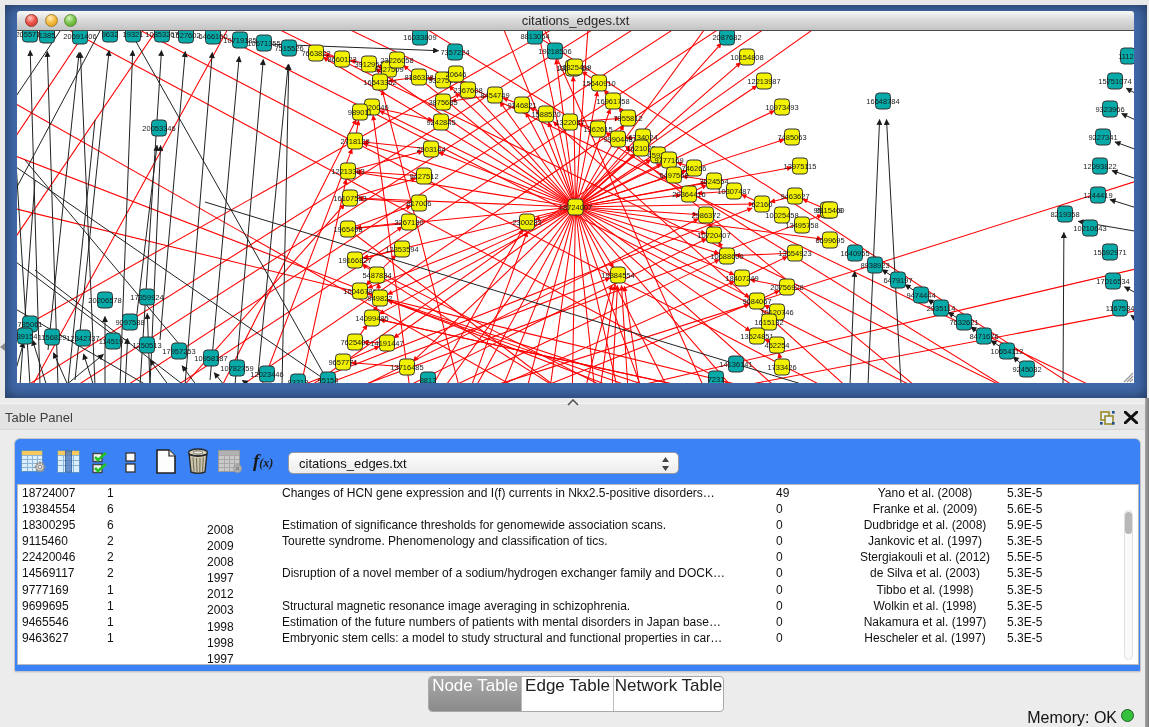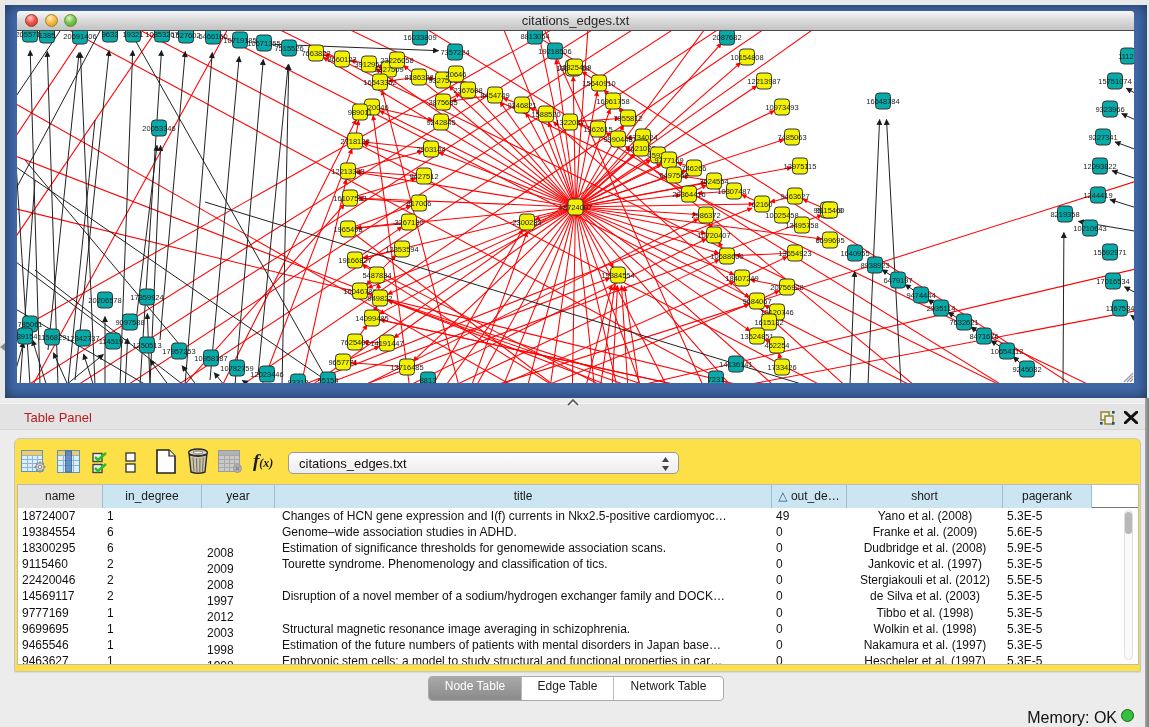--- a/index.html
+++ b/index.html
@@ -544,36 +544,36 @@
 <rect x="805.5" y="171.0" width="15" height="16" rx="3.5" fill="#f2f200" stroke="#333" stroke-width="1"></rect>
       <text x="813.0" y="181.5" text-anchor="middle">9115460</text>
 <rect x="805.5" y="201.0" width="15" height="16" rx="3.5" fill="#f2f200" stroke="#333" stroke-width="1"></rect>
       <text x="813.0" y="211.5" text-anchor="middle">6699695</text>
 <rect x="551.0" y="168.0" width="15" height="16" rx="3.5" fill="#f2f200" stroke="#333" stroke-width="1"></rect>
       <text x="558.5" y="178.5" text-anchor="middle">18724007</text>
 </g>
 </svg>
 <div style="position:absolute;left:0;top:398px;width:1149px;height:329px;background:#ececec"></div>
 <div id="tpbar" style="position:absolute;left:0;top:403px;width:1149px;height:27px;background:#e3e3e3;border-top:1px solid #f6f6f6;border-bottom:1px solid #d6d6d6">
-  <div style="position:absolute;left:24px;top:0;font-size:13px;color:#b91c1c;line-height:27px">Table Panel</div>
+  <div style="position:absolute;left:5px;top:0;font-size:13px;color:#404040;line-height:27px">Table Panel</div>
   <svg style="position:absolute;left:1100px;top:7px" width="18" height="14" viewBox="0 0 18 14">
     <rect x="1" y="1" width="8" height="8" fill="#e8f0fa" stroke="#9a8a2a" stroke-width="1.6"></rect>
     <rect x="5" y="5" width="8" height="8" fill="#e8f0fa" stroke="#9a8a2a" stroke-width="1.6"></rect>
     <rect x="12" y="0" width="2.6" height="2.6" fill="#1c4f8a"></rect>
       <rect x="0" y="11" width="2.6" height="2.6" fill="#1c4f8a"></rect>
       <rect x="12" y="11" width="2.6" height="2.6" fill="#1c4f8a"></rect>
   </svg>
   <svg style="position:absolute;left:1124px;top:7px" width="14" height="13" viewBox="0 0 14 13">
     <path d="M1 1 L13 12 M13 1 L1 12" stroke="#111" stroke-width="3" stroke-linecap="round"></path>
   </svg>
   <svg style="position:absolute;left:566px;top:-5px" width="14" height="8" viewBox="0 0 14 8">
       <path d="M2 6 L7 1 L12 6" fill="none" stroke="#555" stroke-width="1.6"></path>
     </svg>
 </div>
-<div id="container" style="position:absolute;left:14px;top:438px;width:1127px;height:234px;background:#fde047;border:1px solid #c6c6c6;border-radius:6px 6px 2px 2px;box-shadow:0 1px 1px rgba(0,0,0,0.08)">
+<div id="container" style="position:absolute;left:14px;top:438px;width:1127px;height:234px;background:#3b82f6;border:1px solid #c6c6c6;border-radius:6px 6px 2px 2px;box-shadow:0 1px 1px rgba(0,0,0,0.08)">
 
   <svg style="position:absolute;left:6px;top:11px" width="28" height="24" viewBox="0 0 28 24">
     <rect x="0.5" y="0.5" width="21" height="21" fill="#ddeefb" stroke="#5b93c8"></rect>
     <rect x="1" y="1" width="20" height="4" fill="#f7c85c"></rect>
     <g stroke="#8ab4d8" stroke-width="1">
         <path d="M1 5.5h20M1 9.5h20M1 13.5h20M1 17.5h20M6.5 5v16M11.5 5v16M16.5 5v16"></path>
       </g>
     <g>
         <circle cx="19" cy="17" r="4.2" fill="#cfcfcf" stroke="#909090"></circle>
         <circle cx="19" cy="17" r="1.7" fill="#efefef" stroke="#909090"></circle>
@@ -623,43 +623,33 @@
   </svg>
   <div style="position:absolute;left:238px;top:11px;width:30px;height:22px;font-family:'Liberation Serif',serif;font-style:italic;color:#1a1a1a"><span style="font-size:19px;font-weight:bold">f</span><span style="font-size:12px;font-weight:bold">(x)</span></div>
 
   <div style="position:absolute;left:273px;top:13px;width:391px;height:22px;border:1px solid #9a9a9a;border-radius:5px;background:linear-gradient(#fdfdfd,#ededed);font-size:13px;color:#111;line-height:21px;padding-left:10px">citations_edges.txt
     <svg style="position:absolute;right:8px;top:4px" width="9" height="14" viewBox="0 0 9 14">
         <path d="M4.5 0 L8 5 L1 5 z M4.5 14 L8 9 L1 9 z" fill="#444"></path>
       </svg>
   </div>
 
   <div id="tbl" style="position:absolute;left:2px;top:45px;width:1122px;height:181px;background:#fff;border:1px solid #bbb;overflow:hidden;font-size:12px">
-    <div id="thead" style="position:relative;height:23px;border-bottom:1px solid #777;color:#1a1a1a">
-      <div class="th c0" style="background:#e4e4e4">name</div>
-      <div class="th c1">in_degree</div>
-      <div class="th c2">year</div>
-      <div class="th c3" style="text-align:center">title</div>
-      <div class="th c4"><span style="color:#2a5a8a">△</span> out_de…</div>
-      <div class="th c5" style="text-align:center">short</div>
-      <div class="th c6" style="text-align:center">pagerank</div>
-    </div>
     <div class="tr">
         <div class="c0">18724007</div>
         <div class="c1">1</div>
         <div class="c2">2008</div>
-        <div class="c3">Changes of HCN gene expression and I(f) currents in Nkx2.5-positive cardiomyoc…</div>
+        <div class="c3">Changes of HCN gene expression and I(f) currents in Nkx2.5-positive disorders…</div>
         <div class="c4">49</div>
         <div class="c5">Yano et al. (2008)</div>
         <div class="c6">5.3E-5</div>
       </div>
 <div class="tr">
         <div class="c0">19384554</div>
         <div class="c1">6</div>
         <div class="c2">2009</div>
-        <div class="c3">Genome–wide association studies in ADHD.</div>
         <div class="c4">0</div>
         <div class="c5">Franke et al. (2009)</div>
         <div class="c6">5.6E-5</div>
       </div>
 <div class="tr">
         <div class="c0">18300295</div>
         <div class="c1">6</div>
         <div class="c2">2008</div>
         <div class="c3">Estimation of significance thresholds for genomewide association scans.</div>
         <div class="c4">0</div>
@@ -724,21 +714,21 @@
         <div class="c2">1997</div>
         <div class="c3">Embryonic stem cells: a model to study structural and functional properties in car…</div>
         <div class="c4">0</div>
         <div class="c5">Hescheler et al. (1997)</div>
         <div class="c6">5.3E-5</div>
       </div>
     <div style="position:absolute;right:5px;top:25px;width:9px;height:150px;background:#fafafa;border:1px solid #e0e0e0;border-radius:5px"></div>
     <div style="position:absolute;right:6px;top:27px;width:7px;height:22px;background:#b8b8b8;border-radius:4px"></div>
   </div>
 </div>
-<div id="tabs" style="position:absolute;left:428px;top:676px;height:25px;font-size:12px;color:#222;display:flex;border:1px solid #a9a9a9;border-radius:4px;overflow:hidden;background:#fff">
+<div id="tabs" style="position:absolute;left:428px;top:676px;height:36px;font-size:17px;color:#222;display:flex;border:1px solid #a9a9a9;border-radius:4px;overflow:hidden;background:#fff">
   <div style="width:92px;text-align:center;line-height:18px;background:linear-gradient(#a9a9a9,#8a8a8a);color:#fff">Node Table</div>
   <div style="width:92px;text-align:center;line-height:18px;border-left:1px solid #bbb">Edge Table</div>
   <div style="width:110px;text-align:center;line-height:18px;border-left:1px solid #bbb">Network Table</div>
 </div>
 <div style="position:absolute;right:32px;top:709px;font-size:16px;color:#111">Memory: OK</div>
 <div style="position:absolute;left:1121px;top:709px;width:13px;height:13px;border-radius:50%;background:#35c13c;border:1px solid #1c5e20"></div>
 <div style="position:absolute;left:1145px;top:398px;width:4px;height:329px;background:linear-gradient(to right,#a5a5a5,#7d7d7d)"></div>
 <div style="position:absolute;left:0px;top:343px;width:0;height:0;border-top:4px solid transparent;border-bottom:4px solid transparent;border-right:5px solid #8a8a8a"></div>
 <style>
 .th { position:absolute; top:0; height:23px; line-height:23px; background:#cbe6f2; border-right:1px solid #9dbecd; text-align:center; }

